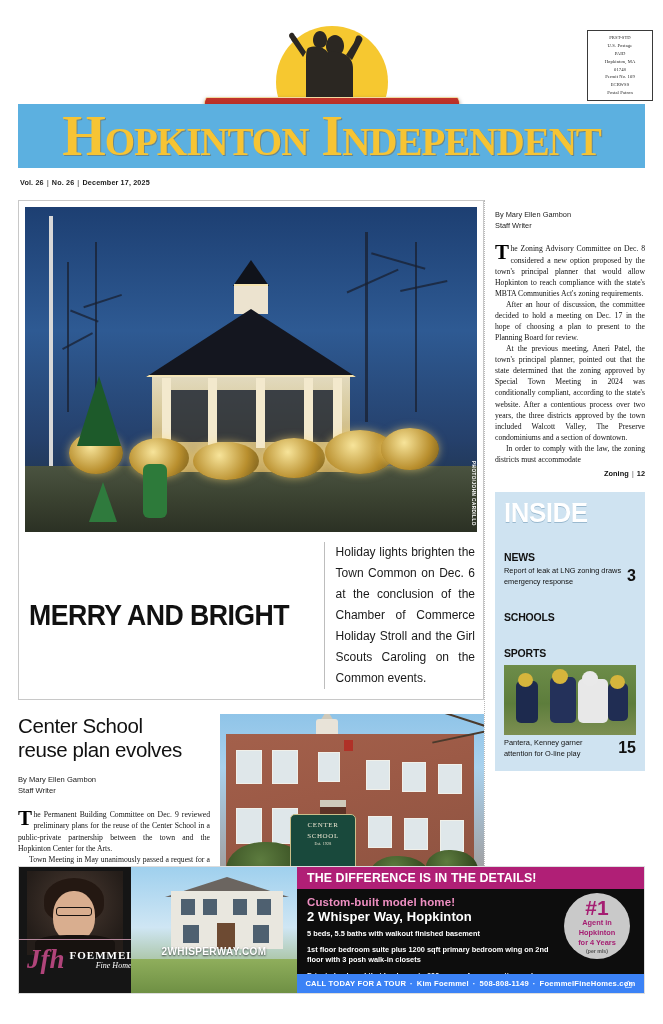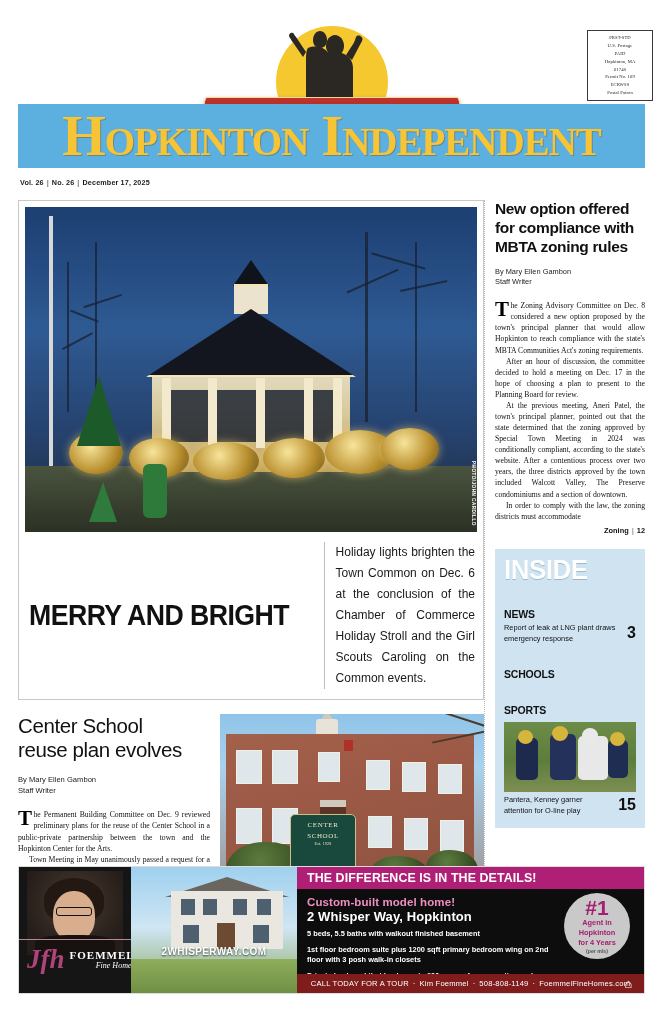--- a/index.html
+++ b/index.html
@@ -336,22 +336,22 @@
   .badge {
     position: absolute; right: 14px; top: 26px; width: 66px; height: 66px;
     border-radius: 50%; background: #c9c9c9; text-align: center;
     display: flex; flex-direction: column; justify-content: center;
   }
   .badge .n { color: #a51e72; font-size: 21px; font-weight: bold; line-height: .95; }
   .badge .s { color: #a51e72; font-size: 7.4px; font-weight: bold; line-height: 1.32; }
   .badge .tiny { color: #555; font-size: 5.2px; font-weight: bold; }
   .ad-footer {
     position: absolute; left: 0; right: 0; bottom: 0; height: 19px;
-    background: #7f1d1d; color: #fff; display: flex; align-items: center;
-    justify-content: center; font-size: 7.6px; font-weight: normal; letter-spacing: .2px;
+    background: #3b82f6; color: #fff; display: flex; align-items: center;
+    justify-content: center; font-size: 7.6px; font-weight: bold; letter-spacing: .2px;
   }
   .ad-footer i { font-style: normal; padding: 0 4px; }
   .eho {
     position: absolute; right: 8px; bottom: 2px; width: 15px; height: 15px;
     display: flex; align-items: center; justify-content: center;
     color: #fff; font-size: 13px;
   }
 </style>
 </head>
 <body>
@@ -512,41 +512,40 @@
             </div>
             <div class="pcredit">PHOTO/JERRY SPAR</div>
           </div>
           <div class="cs-caption">Plans continue to progress for the development of the former Center School property on Ash Street.</div>
         </div>
       </div>
     </div>
 
     <div class="col-right">
 
-      <div class="r-head">New option offered for compliance with MBTA zoning rules</div>
       <div class="r-byline">
         <div>By Mary Ellen Gambon</div>
         <div>Staff Writer</div>
       </div>
       <div class="r-body bodytext">
         <p class="first"><span class="dropcap">T</span><span>he Zoning Advisory Committee on Dec. 8 considered a new option proposed by the town's principal planner that would allow Hopkinton to reach compliance with the state's MBTA Communities Act's zoning requirements.</span></p>
         <p>After an hour of discussion, the committee decided to hold a meeting on Dec. 17 in the hope of choosing a plan to present to the Planning Board for review.</p>
         <p>At the previous meeting, Aneri Patel, the town's principal planner, pointed out that the state determined that the zoning approved by Special Town Meeting in 2024 was conditionally compliant, according to the state's website. After a contentious process over two years, the three districts approved by the town included Walcott Valley, The Preserve condominiums and a section of downtown.</p>
         <p>In order to comply with the law, the zoning districts must accommodate</p>
       </div>
       <div class="jump">
         <span>Zoning</span><i>|</i><span>12</span>
       </div>
 
       <div class="inside-box">
         <div class="inside-title">INSIDE</div>
 
         <div class="ins-sec">NEWS</div>
         <div class="ins-row">
-          <div class="ins-txt">Report of leak at LNG plant draws emergency response</div>
+          <div class="ins-txt">Report of leak at LNG zoning draws emergency response</div>
           <div class="ins-pg">3</div>
         </div>
 
         <div class="ins-sec">SCHOOLS</div>
 
         <div class="ins-sec">SPORTS</div>
         <div class="sports-photo">
           <div class="player" style="left:12px;top:16px;width:22px;height:42px;background:#1d2a4e;"></div>
           <div class="helmet" style="left:14px;top:8px;width:15px;height:14px;background:#d6b53c;"></div>
           <div class="player" style="left:46px;top:12px;width:26px;height:46px;background:#24315a;"></div>

